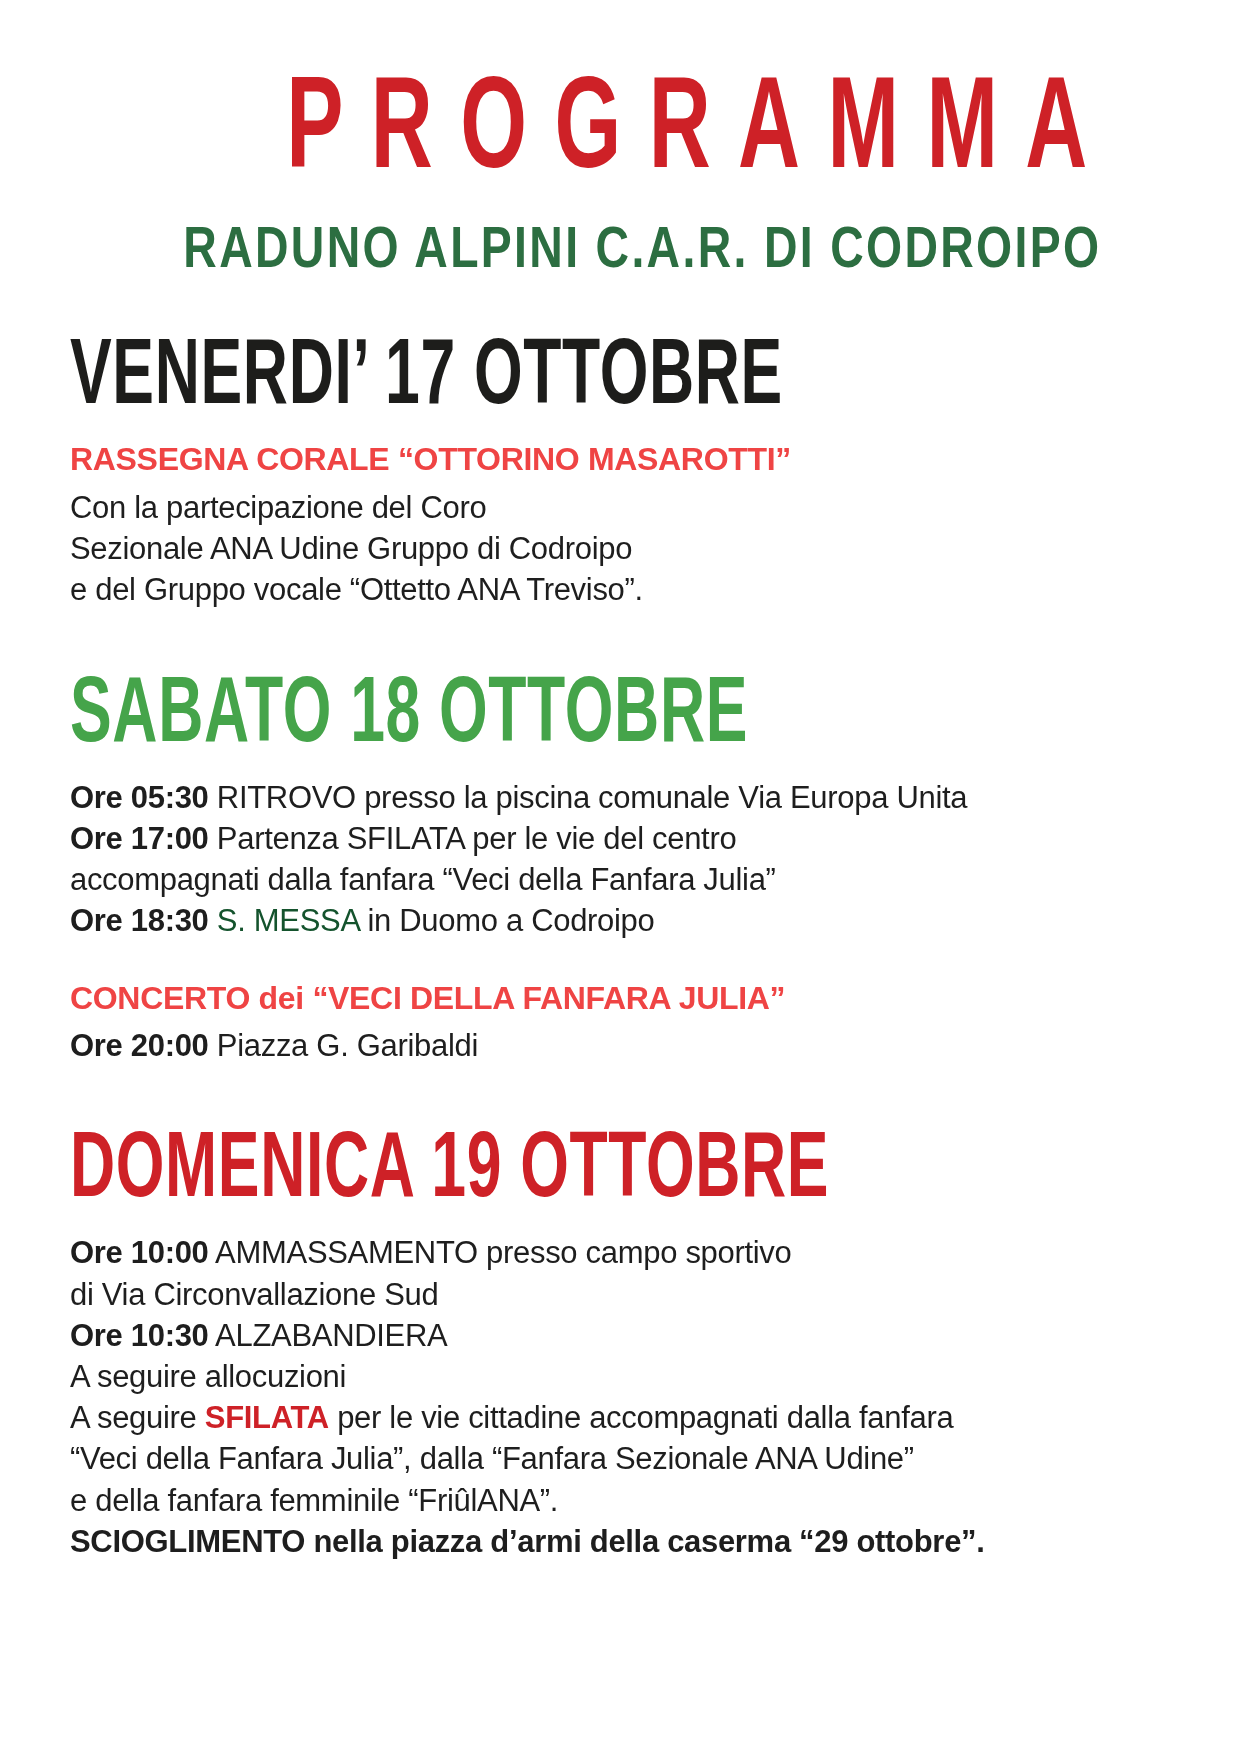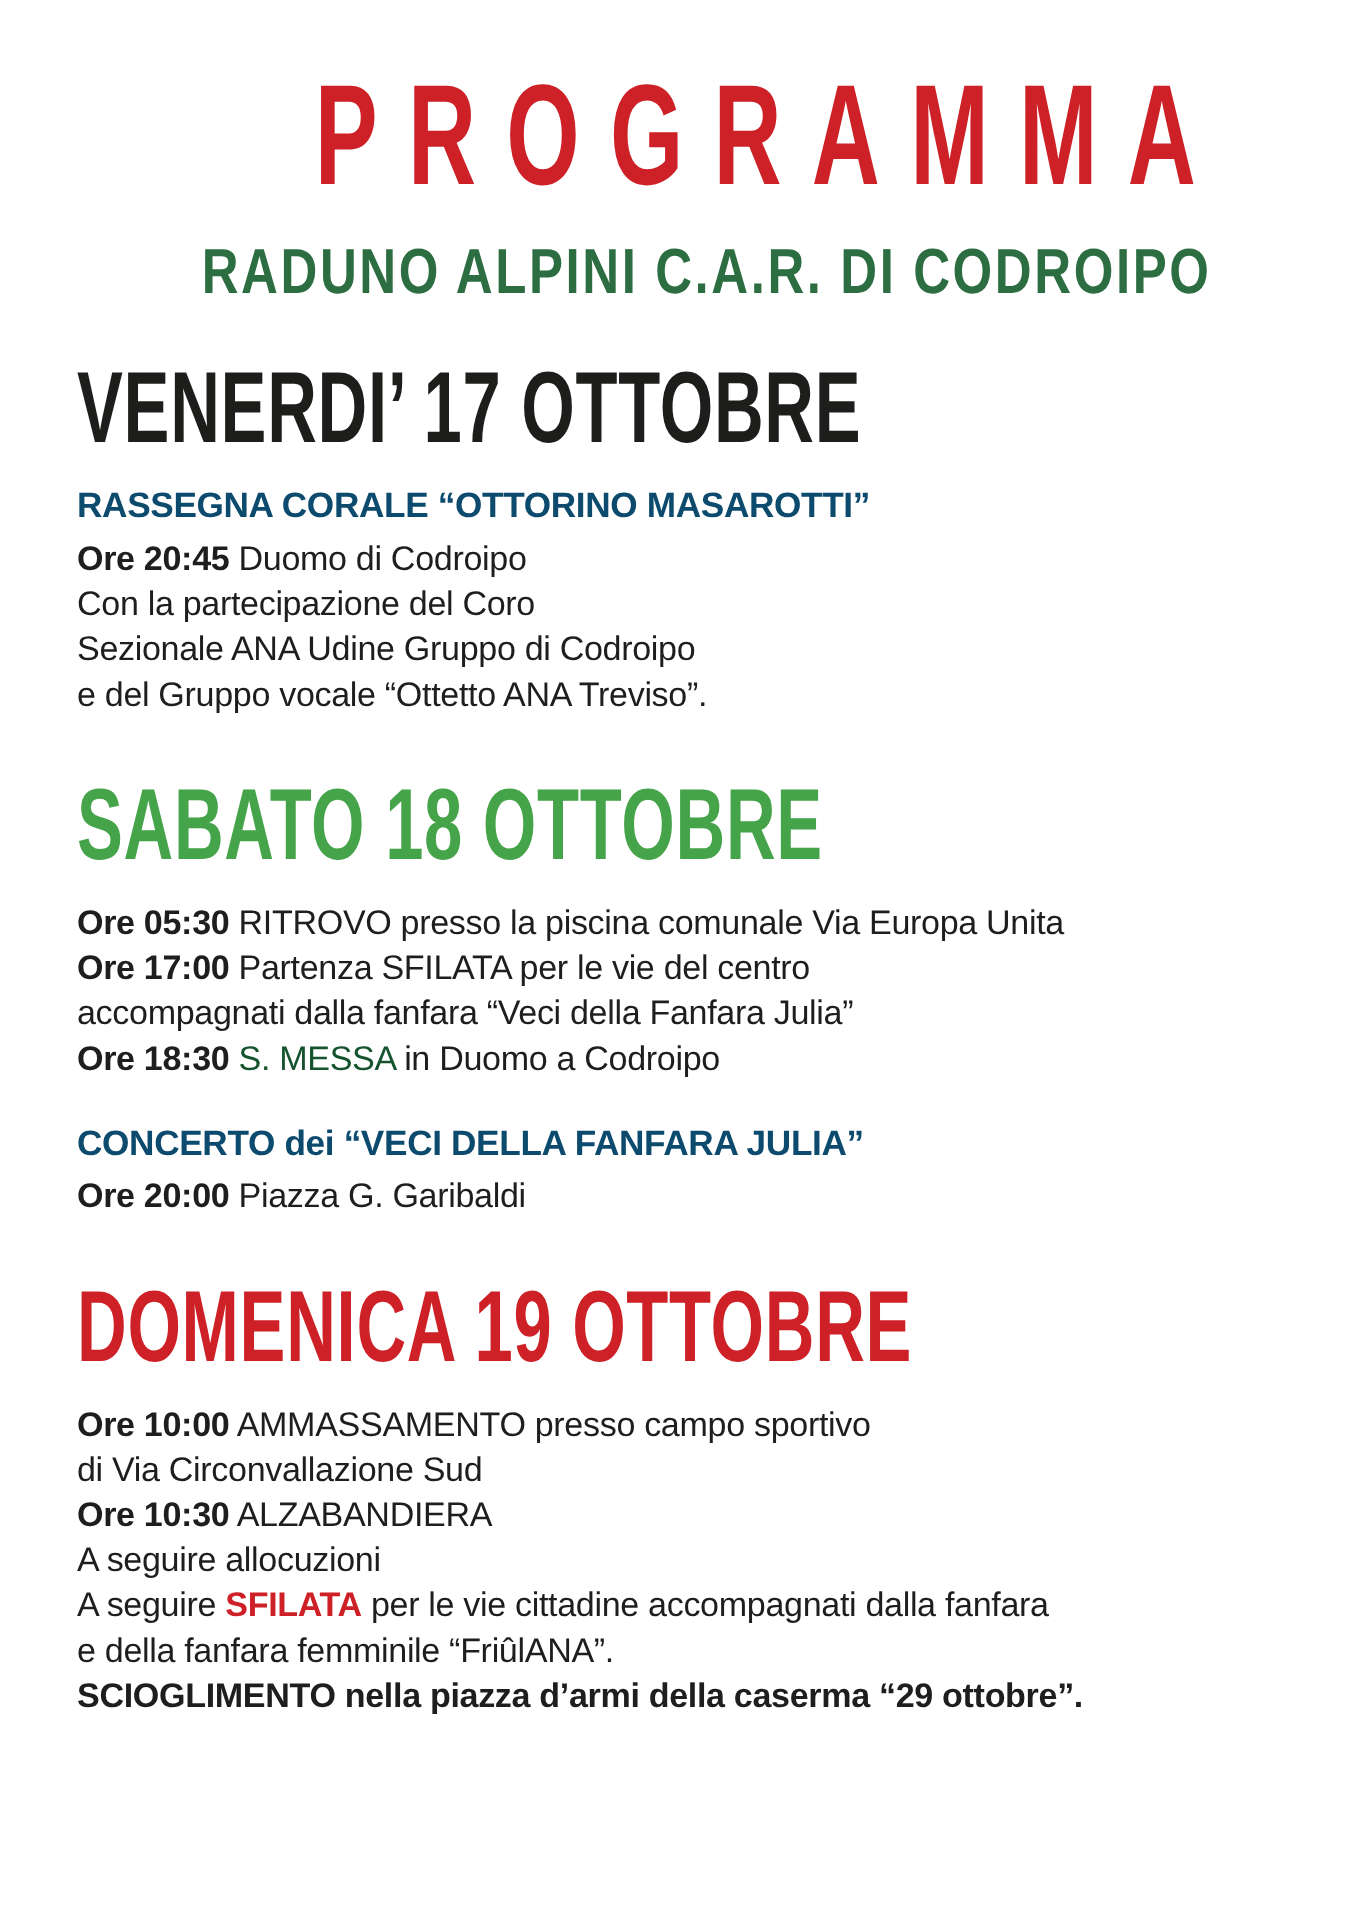--- a/index.html
+++ b/index.html
@@ -64,21 +64,21 @@
   section:first-child { margin-top: 48px; }
 
   .block { margin-top: 0; }
   .block + .block { margin-top: 36px; }
 
   .subheading {
     margin: 0 0 6px 0;
     font-size: 32px;
     line-height: 1.3;
     font-weight: 700;
-    color: #0c4a6e;
+    color: #ef4444;
     letter-spacing: -0.01em;
   }
   .line {
     margin: 0;
     font-size: 31px;
     line-height: 1.33;
     letter-spacing: -0.01em;
     color: #1e1e1e;
   }
   .line .b  { font-weight: 700; }
@@ -90,21 +90,20 @@
 
 <div class="page">
   <div class="content">
     <h1 class="title">PROGRAMMA</h1>
     <h2 class="subtitle">RADUNO ALPINI C.A.R. DI CODROIPO</h2>
     <main>
         <section>
           <h2 class="day-heading black">VENERDI’ 17 OTTOBRE</h2>
           <div class="block">
             <h3 class="subheading">RASSEGNA CORALE “OTTORINO MASAROTTI”</h3>
-            <p class="line"><span class="b">Ore 20:45</span><span> Duomo di Codroipo</span></p>
             <p class="line"><span>Con la partecipazione del Coro</span></p>
             <p class="line"><span>Sezionale ANA Udine Gruppo di Codroipo</span></p>
             <p class="line"><span>e del Gruppo vocale “Ottetto ANA Treviso”.</span></p>
           </div>
         </section>
         <section>
           <h2 class="day-heading green">SABATO 18 OTTOBRE</h2>
           <div class="block">
             <p class="line"><span class="b">Ore 05:30</span><span> RITROVO presso la piscina comunale Via Europa Unita</span></p>
             <p class="line"><span class="b">Ore 17:00</span><span> Partenza SFILATA per le vie del centro</span></p>
@@ -117,19 +116,20 @@
           </div>
         </section>
         <section>
           <h2 class="day-heading red">DOMENICA 19 OTTOBRE</h2>
           <div class="block">
             <p class="line"><span class="b">Ore 10:00</span><span> AMMASSAMENTO presso campo sportivo</span></p>
             <p class="line"><span>di Via Circonvallazione Sud</span></p>
             <p class="line"><span class="b">Ore 10:30</span><span> ALZABANDIERA</span></p>
             <p class="line"><span>A seguire allocuzioni</span></p>
             <p class="line"><span>A seguire </span><span class="rb">SFILATA</span><span> per le vie cittadine accompagnati dalla fanfara</span></p>
+            <p class="line"><span>“Veci della Fanfara Julia”, dalla “Fanfara Sezionale ANA Udine”</span></p>
             <p class="line"><span>e della fanfara femminile “FriûlANA”.</span></p>
             <p class="line"><span class="b">SCIOGLIMENTO nella piazza d’armi della caserma “29 ottobre”.</span></p>
           </div>
         </section>
       </main>
   </div>
 </div>
 
 </body></html>

